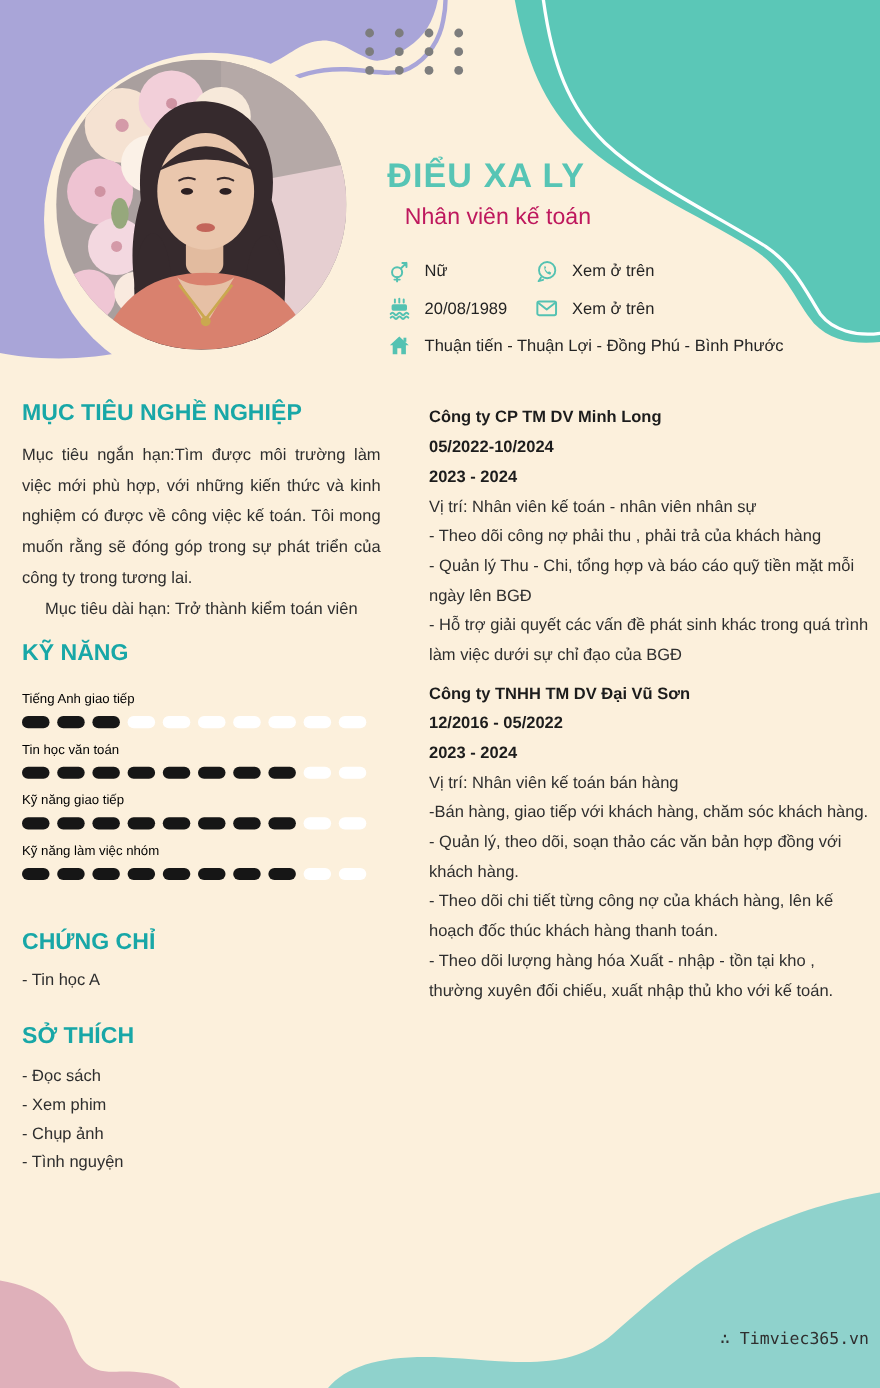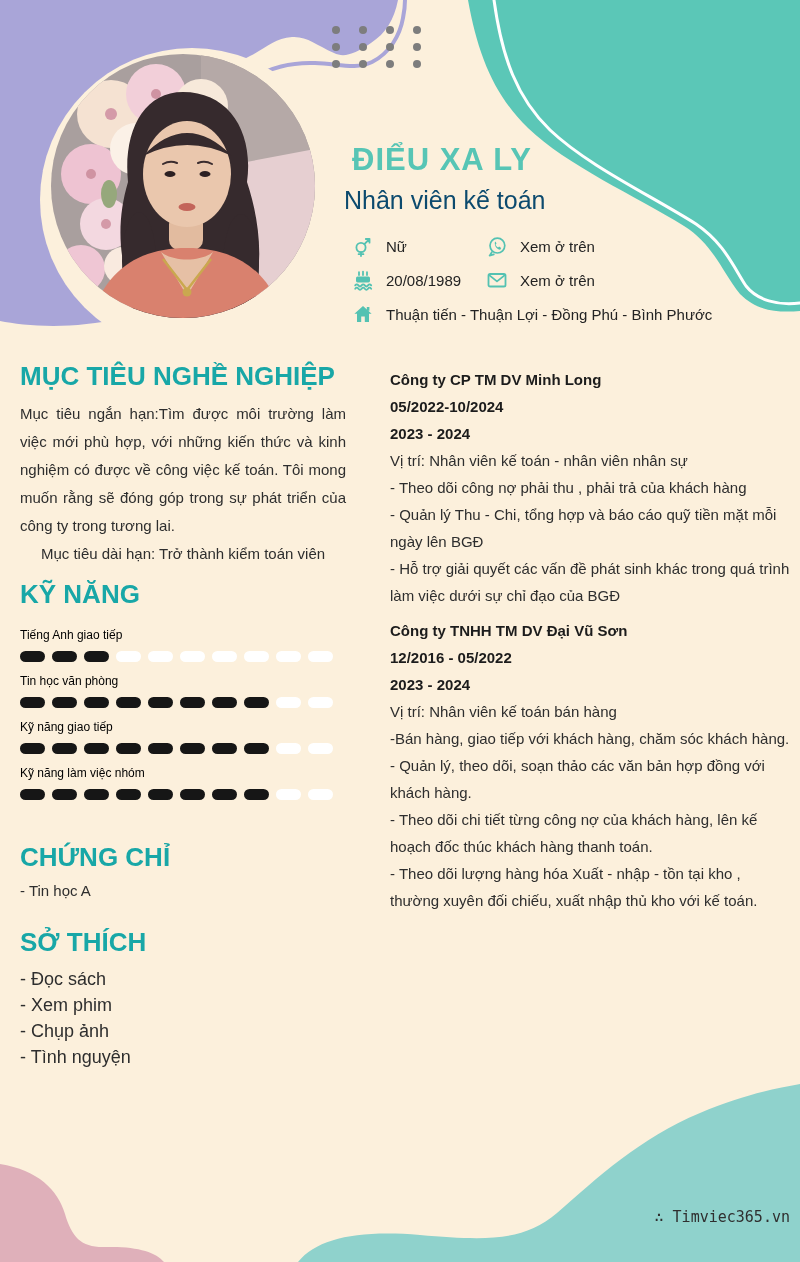--- a/index.html
+++ b/index.html
@@ -14,53 +14,53 @@
   
   .photo-wrap {
     position:absolute; left:51px; top:54px; width:264px; height:264px;
     border-radius:50%; overflow:hidden;
   }
   .photo-wrap svg { display:block; width:100%; height:100%; }
 
   
   .name { position:absolute; left:352px; top:142px; font-size:31px; font-weight:700;
           color:#57c5b5; letter-spacing:1px; }
-  .job-title { position:absolute; left:344px; top:186px; font-size:25px; color:#0c4a6e; }
+  .job-title { position:absolute; left:368px; top:186px; font-size:21px; color:#be185d; }
   .info-item { position:absolute; display:flex; align-items:center; gap:12px;
                font-size:15px; color:#232323; height:26px; }
   .info-item .ico { width:22px; height:22px; flex:0 0 22px; }
   .ii-0 { left:352px; top:233px; }
   .ii-1 { left:486px; top:233px; }
   .ii-2 { left:352px; top:267px; }
   .ii-3 { left:486px; top:267px; }
   .ii-4 { left:352px; top:301px; }
 
   
   .left-col  { position:absolute; left:20px;  top:362px; width:326px; }
   .right-col { position:absolute; left:390px; top:366px; width:400px; }
 
-  .sec-heading { font-size:26px; font-weight:700; color:#18a7a7; line-height:28px; }
+  .sec-heading { font-size:21px; font-weight:700; color:#18a7a7; line-height:28px; }
   .obj-body  { margin-top:10px; font-size:15px; line-height:28px; text-align:justify; color:#2e2e2e; }
   .obj-long  { font-size:15px; line-height:28px; color:#2e2e2e;text-align:center; }
 
   .h-skills { margin-top:12px; }
   .skills-list { margin-top:17px; }
   .skill-item { margin-bottom:9px; }
   .skill-label { font-size:12px; line-height:20px; color:#000000; }
   .pills { margin-top:6px; display:flex; gap:7px; }
   .pill { width:25px; height:11px; border-radius:6px; background:#ffffff; }
   .pill.filled { background:#161616; }
 
   .h-cert { margin-top:43px; }
   .cert-list { margin-top:9px; }
   .cert-item { font-size:15px; line-height:22px; color:#2e2e2e; }
 
   .h-hobby { margin-top:26px; }
   .hobby-list { margin-top:10px; }
-  .hobby-item { font-size:18px; line-height:26px; color:#2e2e2e; }
+  .hobby-item { font-size:15px; line-height:26px; color:#2e2e2e; }
 
   .exp-entry + .exp-entry { margin-top:8px; }
   .exp-entry div { font-size:15px; line-height:27px; }
   .exp-bold { font-weight:700; color:#1c1c1c; }
   .exp-line { color:#2e2e2e; }
 
   .watermark {
     position:absolute; right:10px; top:1208px;
     font-family:"DejaVu Sans Mono",monospace; font-size:15px; color:#2f2f2f;
   }
@@ -210,21 +210,21 @@
             <span class="pill"></span>
             <span class="pill"></span>
             <span class="pill"></span>
             <span class="pill"></span>
             <span class="pill"></span>
             <span class="pill"></span>
             <span class="pill"></span>
           </div>
         </div>
         <div class="skill-item">
-          <div class="skill-label">Tin học văn phòng</div>
+          <div class="skill-label">Tin học văn toán</div>
           <div class="pills">
             <span class="pill filled"></span>
             <span class="pill filled"></span>
             <span class="pill filled"></span>
             <span class="pill filled"></span>
             <span class="pill filled"></span>
             <span class="pill filled"></span>
             <span class="pill filled"></span>
             <span class="pill filled"></span>
             <span class="pill"></span>

